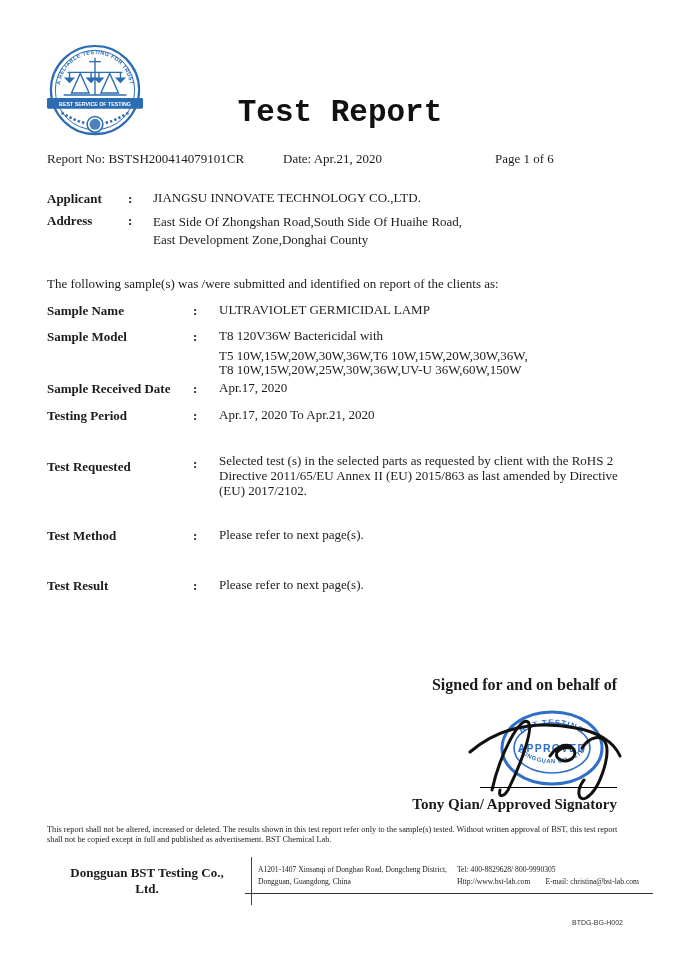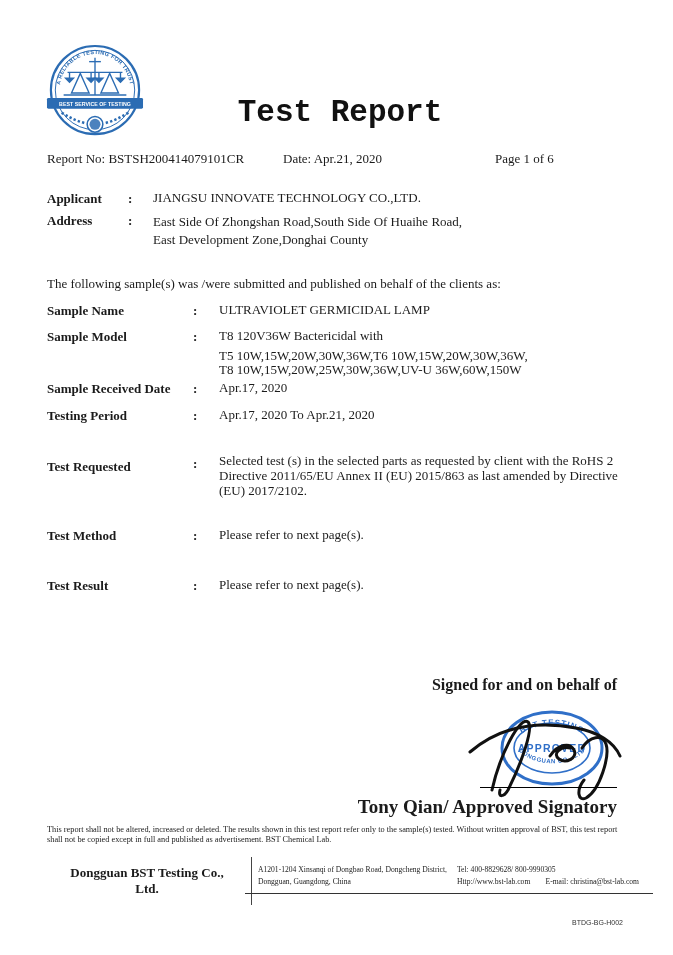--- a/index.html
+++ b/index.html
@@ -14,21 +14,21 @@
   .row .lbl{position:absolute;left:0;top:0;font-weight:bold;}
   .row .colon{position:absolute;top:0;font-weight:bold;}
   .row .val{position:absolute;top:0;}
   .sec1 .colon{left:81px;}  .sec1 .val{left:91px;width:480px;margin-left:15px;}
   .sec2 .colon{left:146px;} .sec2 .val{left:156px;width:425px;margin-left:16px;}
   .val span{display:block;line-height:14px;}
   .lh18 span{line-height:17.6px;}
   .lh146 span{line-height:14.8px;}
   .mb7{margin-bottom:6px;}
   .signedfor{position:absolute;right:56px;top:676px;font-weight:bold;font-size:16px;}
-  .signatory{position:absolute;right:56px;top:796px;font-weight:bold;font-size:19px;}
+  .signatory{position:absolute;right:56px;top:796px;font-weight:bold;font-size:15px;}
   .sigline{position:absolute;left:480px;top:787px;width:137px;height:0;border-top:1.6px solid #000;}
   .disclaimer{position:absolute;left:47px;top:825px;width:578px;font-size:8.3px;line-height:9.8px;color:#222;}
   .f-company{position:absolute;left:57px;top:865px;width:180px;text-align:center;font-weight:bold;font-size:13px;}
   .f-vline{position:absolute;left:251px;top:857px;width:1px;height:48px;background:#444;}
   .f-addr{position:absolute;left:258px;top:864px;font-size:7.6px;line-height:11.6px;color:#222;}
   .f-contact{position:absolute;left:457px;top:864px;font-size:7.6px;line-height:11.6px;color:#222;}
   .f-contact span, .f-addr span{display:block;white-space:pre-wrap;}
   .f-hline{position:absolute;left:245px;top:893px;width:408px;height:0;border-top:1px solid #333;}
   .doc-code{position:absolute;left:572px;top:919px;font-family:"Liberation Sans",sans-serif;font-size:7px;color:#333;}
   svg text{font-family:"Liberation Sans",sans-serif;}
@@ -90,21 +90,21 @@
   </div>
   <div class="row sec1" style="top:213px;">
     <span class="lbl">Address</span>
     <span class="colon">:</span>
     <span class="val lh18">
       <span>East Side Of Zhongshan Road,South Side Of Huaihe Road,</span>
       <span>East Development Zone,Donghai County</span>
     </span>
   </div>
 
-  <div class="intro">The following sample(s) was /were submitted and published on behalf of the clients as:</div>
+  <div class="intro">The following sample(s) was /were submitted and identified on report of the clients as:</div>
 
   <div class="row sec2" style="top:303px;">
     <span class="lbl">Sample Name</span>
     <span class="colon">:</span>
     <span class="val">
         <span>ULTRAVIOLET GERMICIDAL LAMP</span>
       </span>
   </div>
 
   <div class="row sec2" style="top:329px;">
@@ -184,21 +184,21 @@
   </svg>
 
   <div class="sigline"></div>
   <div class="signatory">Tony Qian/ Approved Signatory</div>
 
   <div class="disclaimer">This report shall not be altered, increased or deleted. The results shown in this test report refer only to the sample(s) tested. Without written approval of BST, this test report shall not be copied except in full and published as advertisement. BST Chemical Lab.</div>
 
   <div class="f-company">Dongguan BST Testing Co., Ltd.</div>
   <div class="f-vline"></div>
   <div class="f-addr">
-    <span>A1201-1204 Xinsanqi of Dongbao Road, Dongcheng District,</span>
+    <span>A1201-1407 Xinsanqi of Dongbao Road, Dongcheng District,</span>
     <span>Dongguan, Guangdong, China</span>
   </div>
   <div class="f-contact">
     <span>Tel: 400-8829628/ 800-9990305</span>
     <span>Http://www.bst-lab.com        E-mail: christina@bst-lab.com</span>
   </div>
   <div class="f-hline"></div>
   <div class="doc-code">BTDG-BG-H002</div>
 
 </div>

